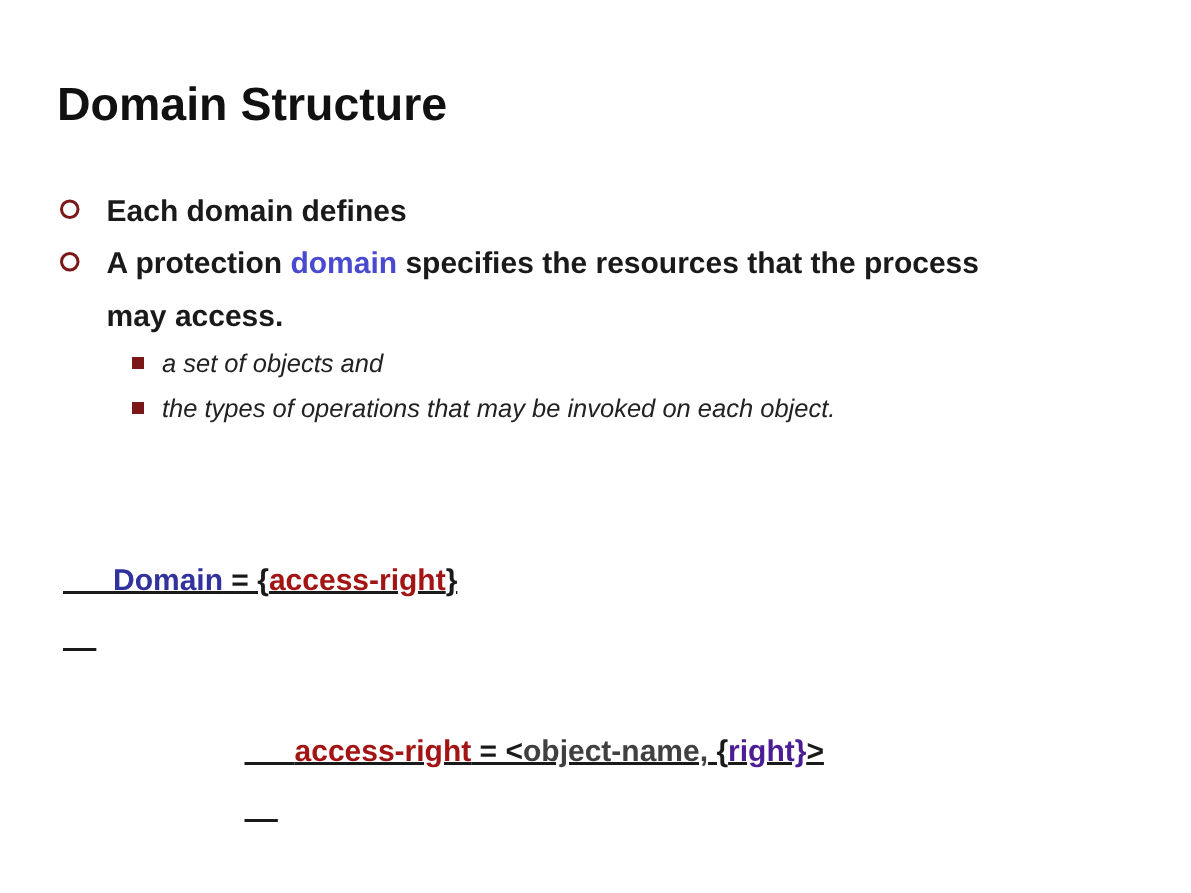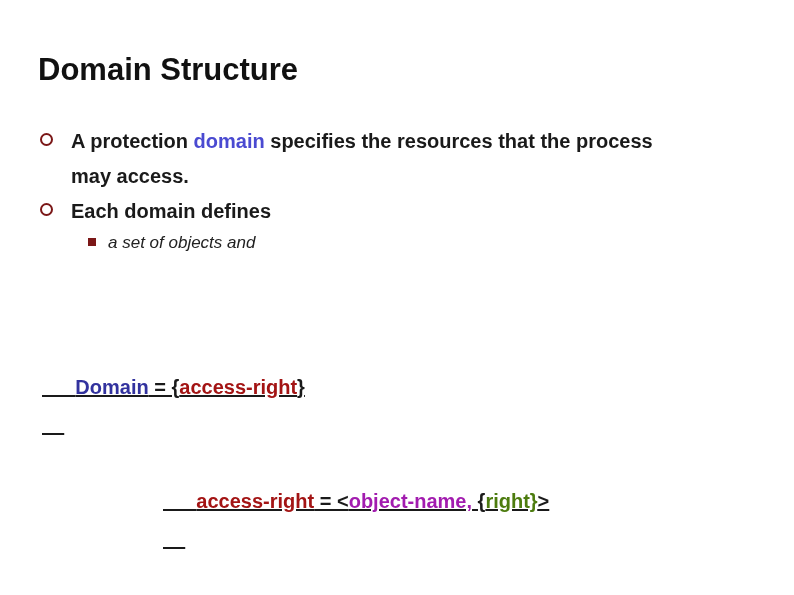--- a/index.html
+++ b/index.html
@@ -94,44 +94,48 @@
 <body>
 
 <div class="slide">
 
   <div class="title">Domain Structure</div>
 
   <div class="bullets">
 
     <div class="bullet-row">
       <span class="bullet-marker" style="color: rgb(123, 23, 23);"></span>
-      <div class="bullet-text">
-        <span class="seg" style="color: rgb(26, 26, 26);">A protection </span><span class="seg" style="color: rgb(74, 74, 209);">domain</span><span class="seg" style="color: rgb(26, 26, 26);"> specifies the resources that the process may access.</span>
-      </div>
+      <div class="bullet-text" style="color: rgb(26, 26, 26);">Each domain defines</div>
     </div>
 
     <div class="bullet-row">
       <span class="bullet-marker" style="color: rgb(123, 23, 23);"></span>
-      <div class="bullet-text" style="color: rgb(26, 26, 26);">Each domain defines</div>
+      <div class="bullet-text">
+        <span class="seg" style="color: rgb(26, 26, 26);">A protection </span><span class="seg" style="color: rgb(74, 74, 209);">domain</span><span class="seg" style="color: rgb(26, 26, 26);"> specifies the resources that the process may access.</span>
+      </div>
     </div>
 
     <div class="sub-bullets">
       <div class="sub-row">
         <span class="sub-marker" style="color: rgb(123, 23, 23);"></span>
         <div class="sub-text">a set of objects and</div>
+      </div>
+      <div class="sub-row">
+        <span class="sub-marker" style="color: rgb(123, 23, 23);"></span>
+        <div class="sub-text">the types of operations that may be invoked on each object.</div>
       </div>
     </div>
 
   </div>
 
   <div class="formula">
     <div class="line l1">
       <span class="seg" style="color: rgb(50, 50, 158);">Domain</span><span class="seg" style="color: rgb(26, 26, 26);"> = {</span><span class="seg" style="color: rgb(163, 20, 20);">access-right</span><span class="seg" style="color: rgb(26, 26, 26);">}</span>
     </div>
     <div class="line l2">
-      <span class="seg" style="color: rgb(163, 20, 20);">access-right</span><span class="seg" style="color: rgb(26, 26, 26);"> = &lt;</span><span class="seg" style="color: #a21caf;">object-name,</span><span class="seg" style="color: rgb(26, 26, 26);"> {</span><span class="seg" style="color: #4d7c0f; margin-top: 41px;">right}</span><span class="seg" style="color: rgb(26, 26, 26);">&gt;</span>
+      <span class="seg" style="color: rgb(163, 20, 20);">access-right</span><span class="seg" style="color: rgb(26, 26, 26);"> = &lt;</span><span class="seg" style="color: #404040;">object-name,</span><span class="seg" style="color: rgb(26, 26, 26);"> {</span><span class="seg" style="color: #4c1d95; margin-top: 41px;">right}</span><span class="seg" style="color: rgb(26, 26, 26);">&gt;</span>
     </div>
     <div class="line l3">
       
     </div>
   </div>
 
 </div>
 
 </body></html>

